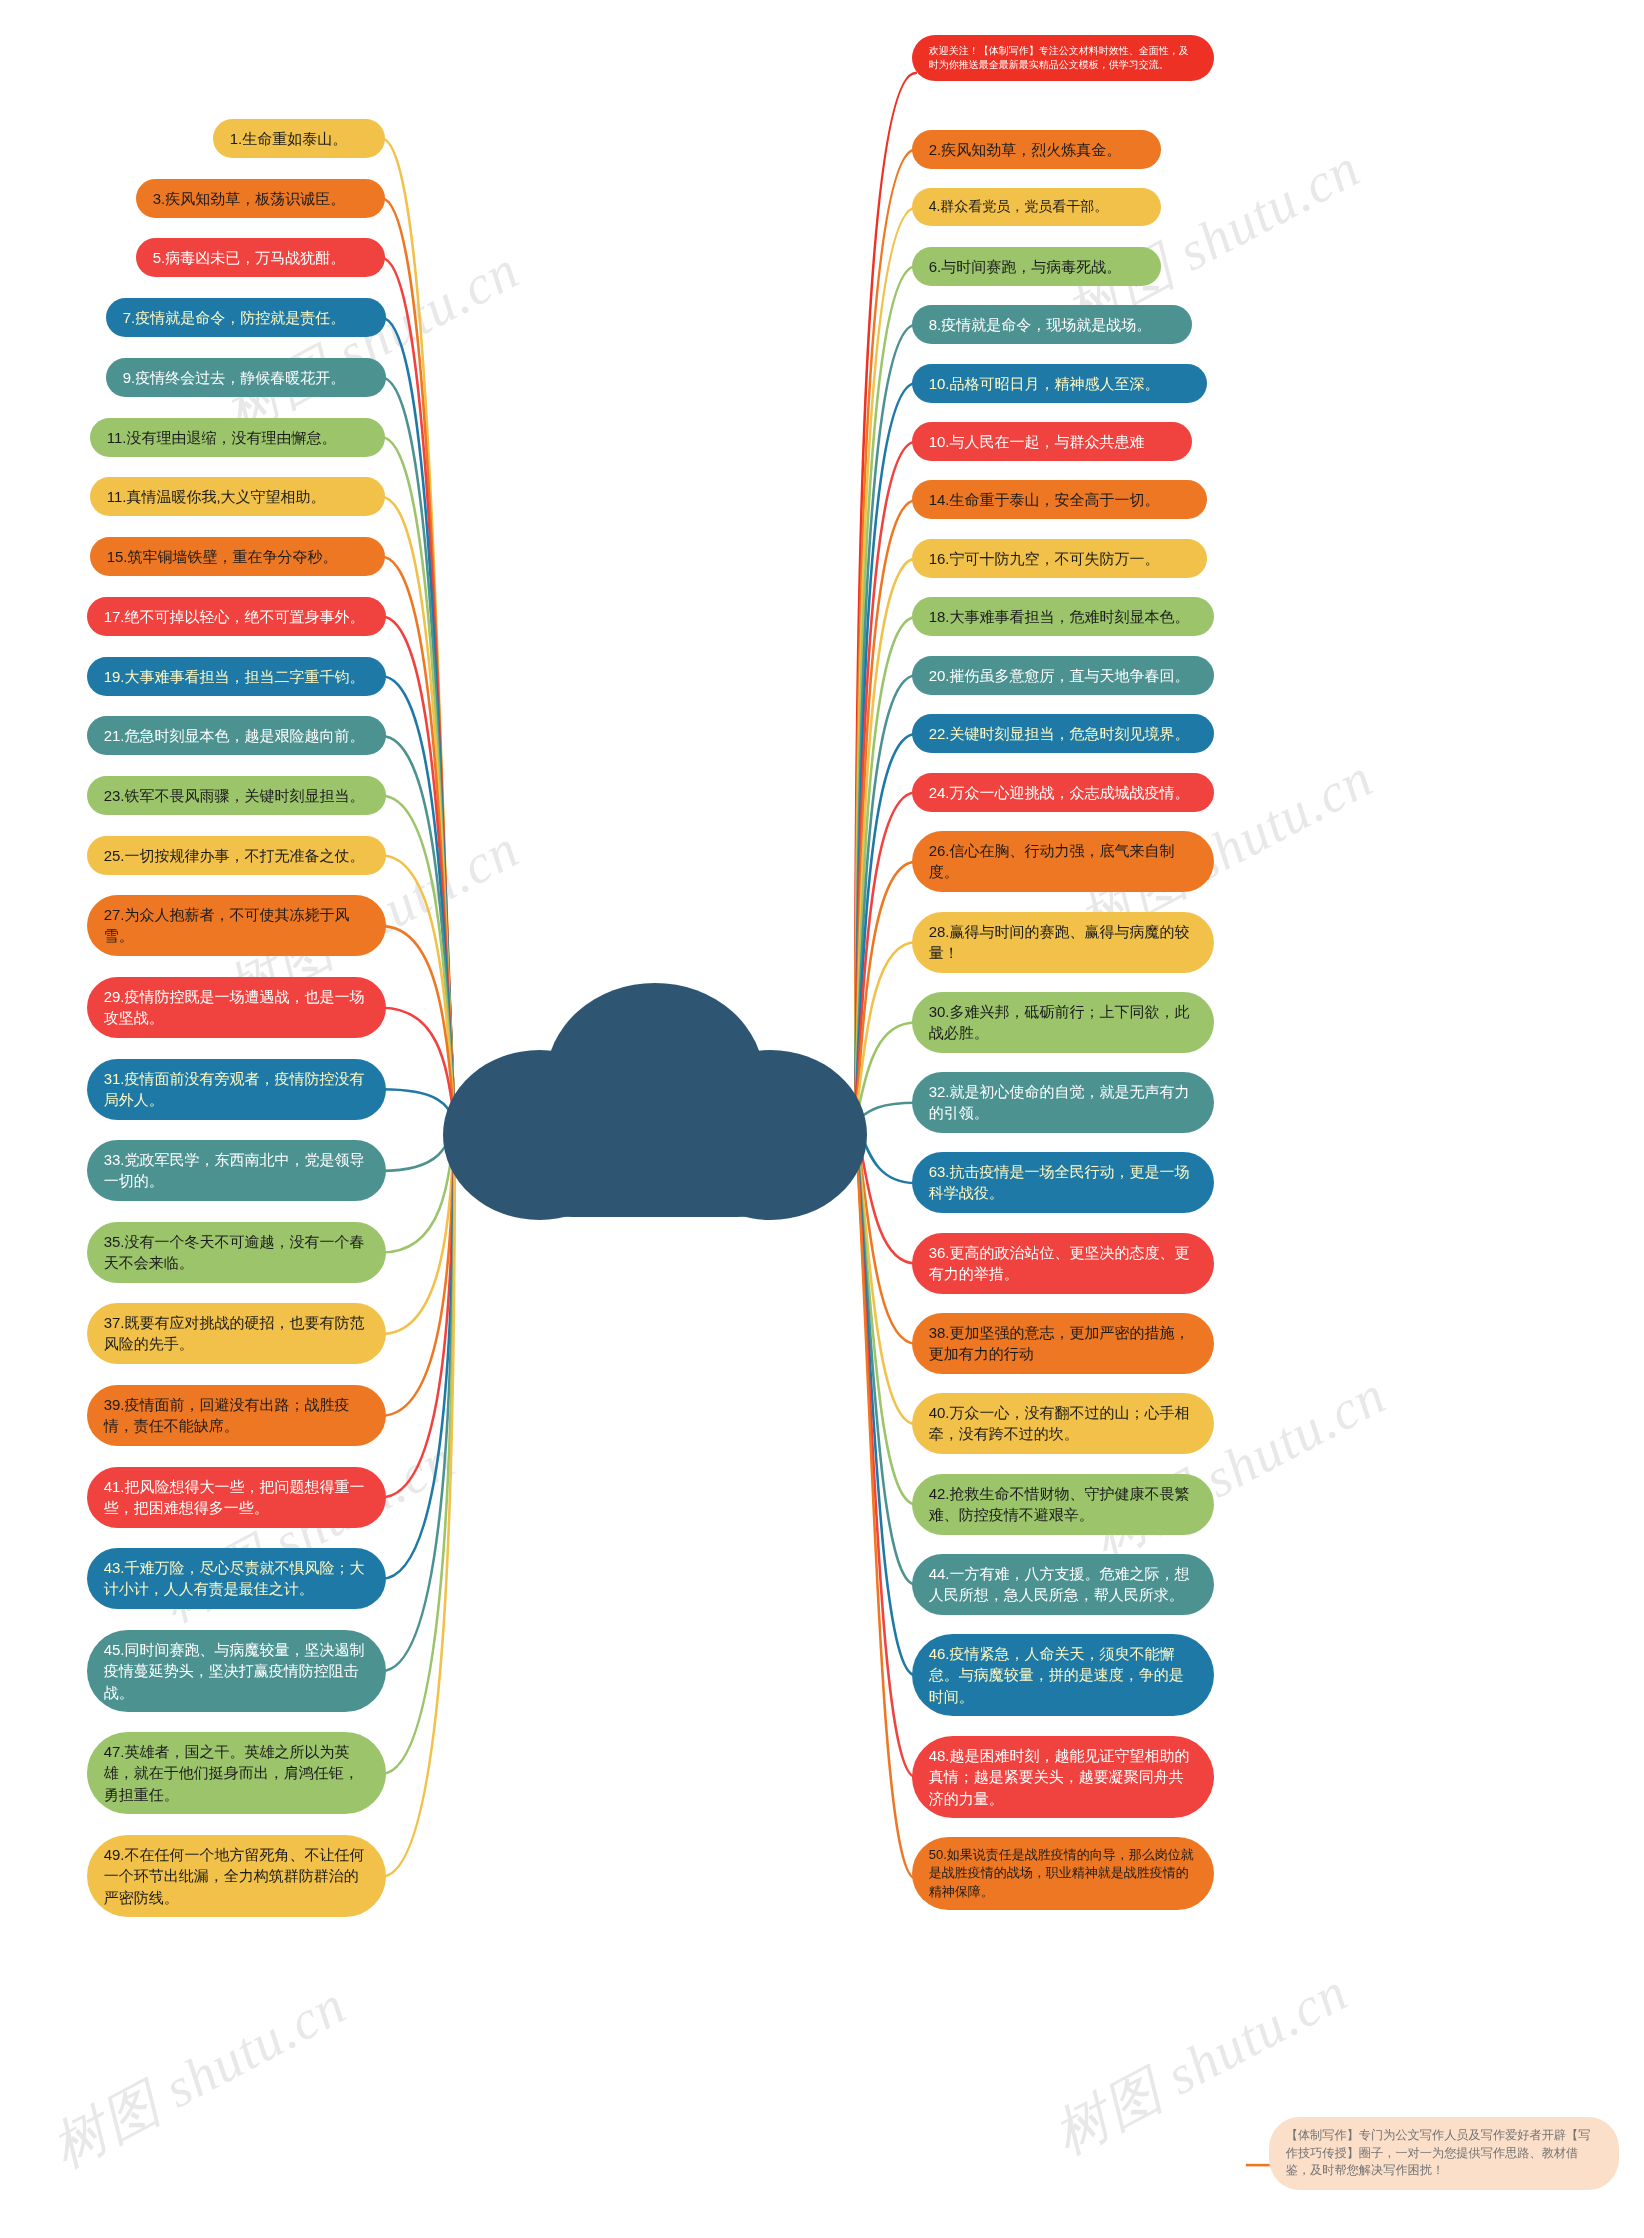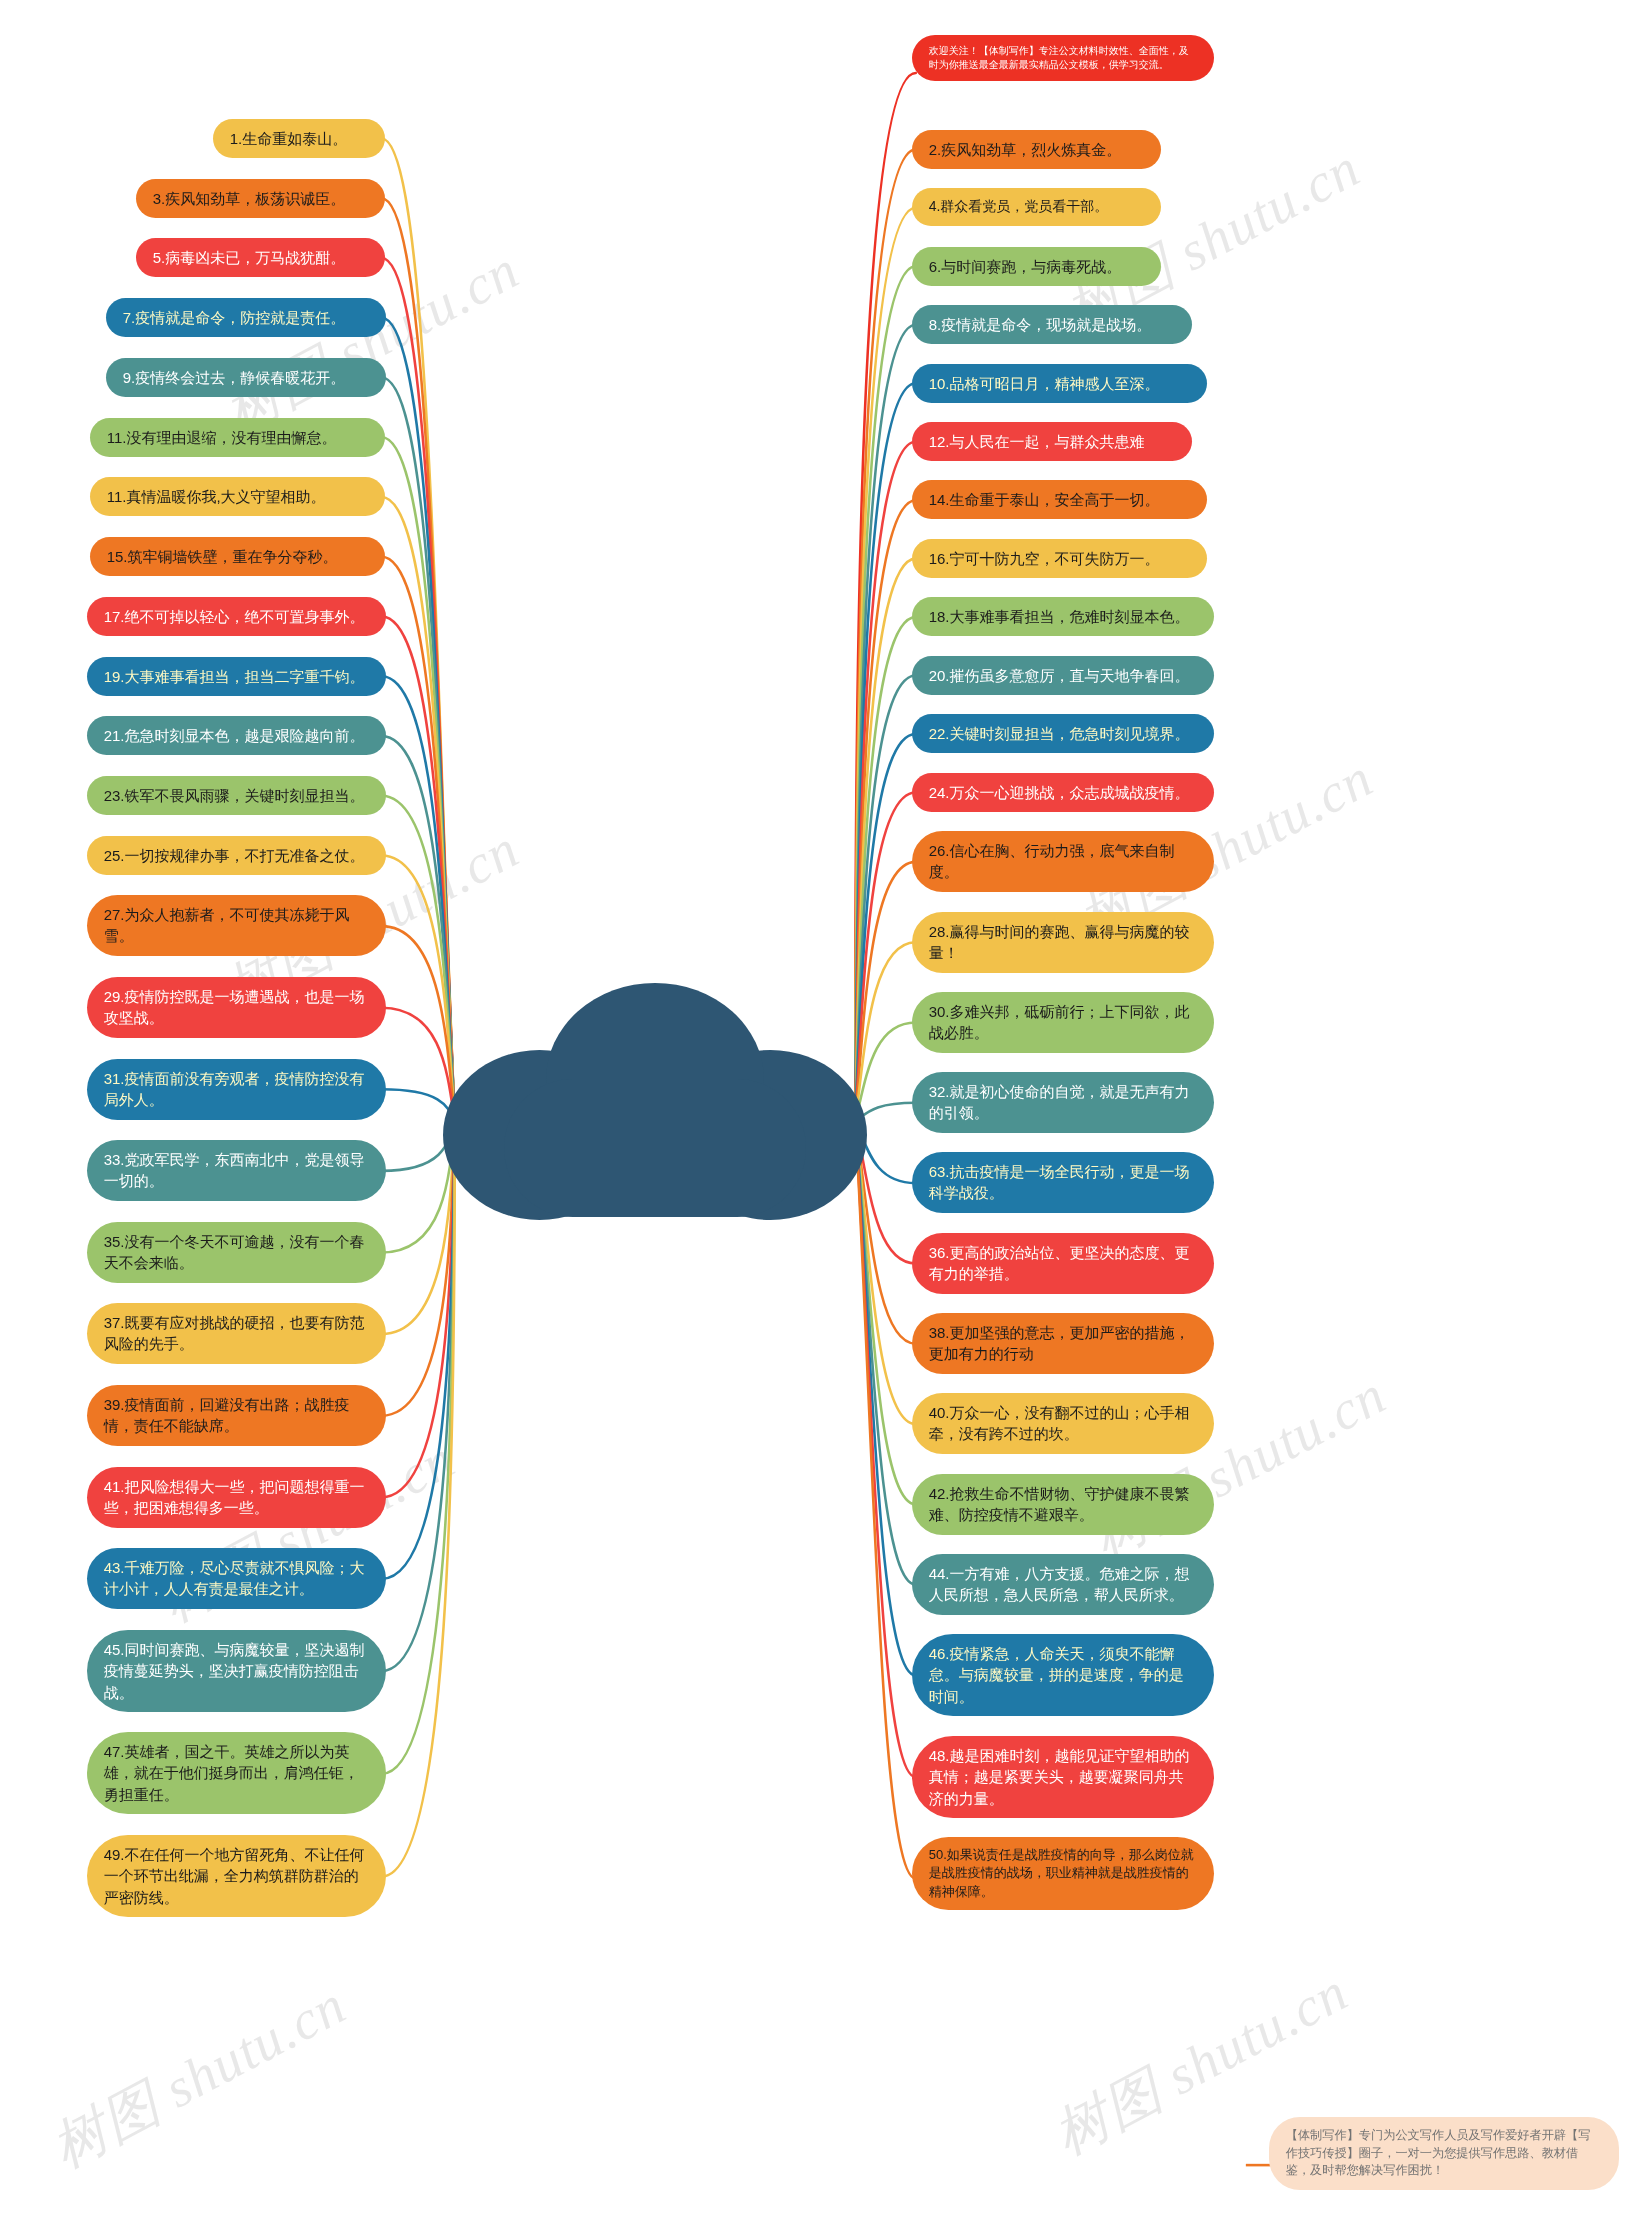--- a/index.html
+++ b/index.html
@@ -262,21 +262,21 @@
       <div class="pill c-green right-pill" style="font-size: 15px; width: 249px; left: 912px; top: 247px;">
         <span class="txt">6.与时间赛跑，与病毒死战。</span>
       </div>
       <div class="pill c-teal right-pill" style="font-size: 15px; width: 280px; left: 912px; top: 305px;">
         <span class="txt">8.疫情就是命令，现场就是战场。</span>
       </div>
       <div class="pill c-blue right-pill" style="font-size: 15px; width: 295px; left: 912px; top: 364px;">
         <span class="txt">10.品格可昭日月，精神感人至深。</span>
       </div>
       <div class="pill c-red right-pill" style="font-size: 15px; width: 280px; left: 912px; top: 422px;">
-        <span class="txt">12.与人民在一起，与群众共患难</span>
+        <span class="txt">10.与人民在一起，与群众共患难</span>
       </div>
       <div class="pill c-orange right-pill" style="font-size: 15px; width: 295px; left: 912px; top: 480px;">
         <span class="txt">14.生命重于泰山，安全高于一切。</span>
       </div>
       <div class="pill c-yellow right-pill" style="font-size: 15px; width: 295px; left: 912px; top: 539px;">
         <span class="txt">16.宁可十防九空，不可失防万一。</span>
       </div>
       <div class="pill c-green right-pill" style="font-size: 15px; width: 302px; left: 912px; top: 597px;">
         <span class="txt">18.大事难事看担当，危难时刻显本色。</span>
       </div>

